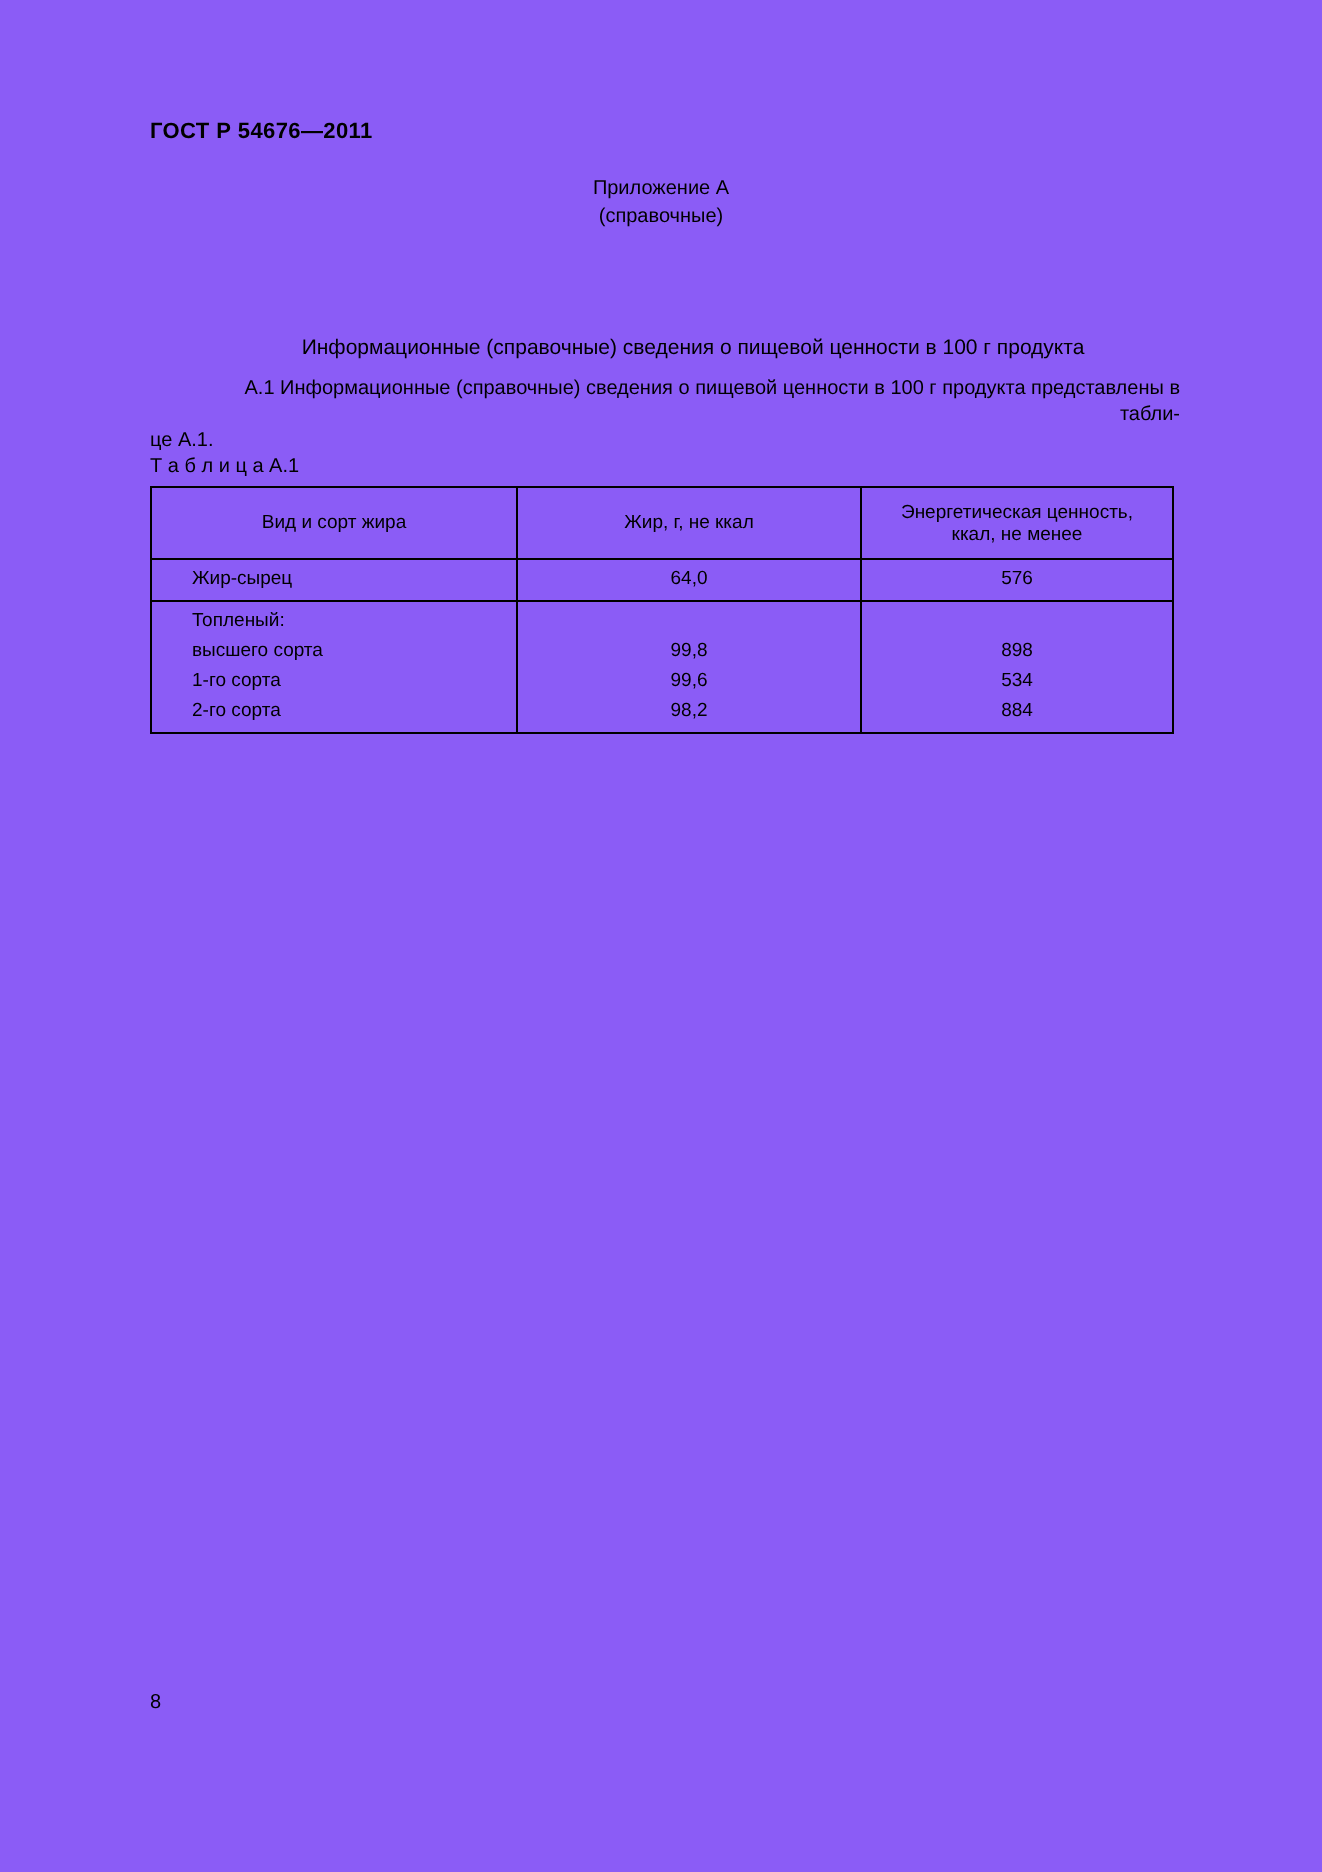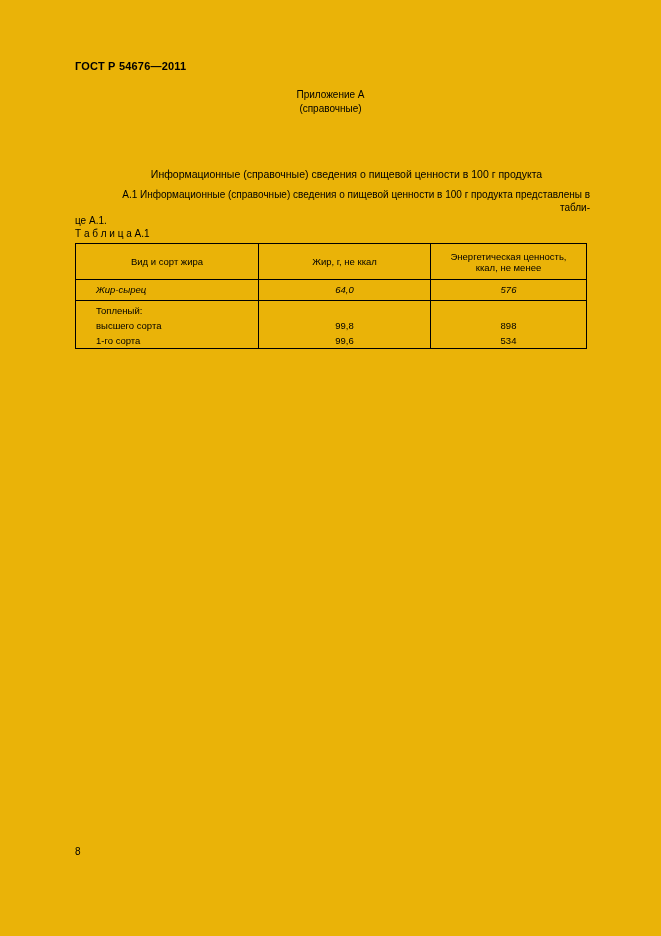--- a/index.html
+++ b/index.html
@@ -13,21 +13,21 @@
     height: 936px;
     font-family: "Liberation Sans", sans-serif;
     color: #000000;
     position: relative;
     overflow: hidden;
   }
   .page {
     position: relative;
     width: 661px;
     height: 936px;
-    background: #eab308;
+    background: #8b5cf6;
   }
   .doc-number {
     position: absolute;
     left: 75px;
     top: 60px;
     font-size: 11px;
     font-weight: bold;
     letter-spacing: 0.2px;
   }
   .appendix-block {
@@ -106,21 +106,20 @@
     text-align: left;
     padding-left: 20px;
   }
   table.data-table td.num-cell {
     text-align: center;
   }
   table.data-table tr.first-data-row td {
     border-bottom: 1px solid #000000;
     padding-top: 3px;
     padding-bottom: 4px;
-    font-style: italic;
   }
   table.data-table tr.group-start td {
     padding-top: 3px;
   }
   table.data-table tr.group-end td {
     padding-bottom: 4px;
   }
   .page-number {
     position: absolute;
     left: 75px;
@@ -176,18 +175,23 @@
       <tr>
         <td class="name-cell">высшего сорта</td>
         <td class="num-cell">99,8</td>
         <td class="num-cell">898</td>
       </tr>
       <tr>
         <td class="name-cell">1-го сорта</td>
         <td class="num-cell">99,6</td>
         <td class="num-cell">534</td>
       </tr>
+      <tr class="group-end">
+        <td class="name-cell">2-го сорта</td>
+        <td class="num-cell">98,2</td>
+        <td class="num-cell">884</td>
+      </tr>
     </tbody>
   </table>
 
   <div class="page-number">8</div>
 
 </div>
 
 </body></html>

